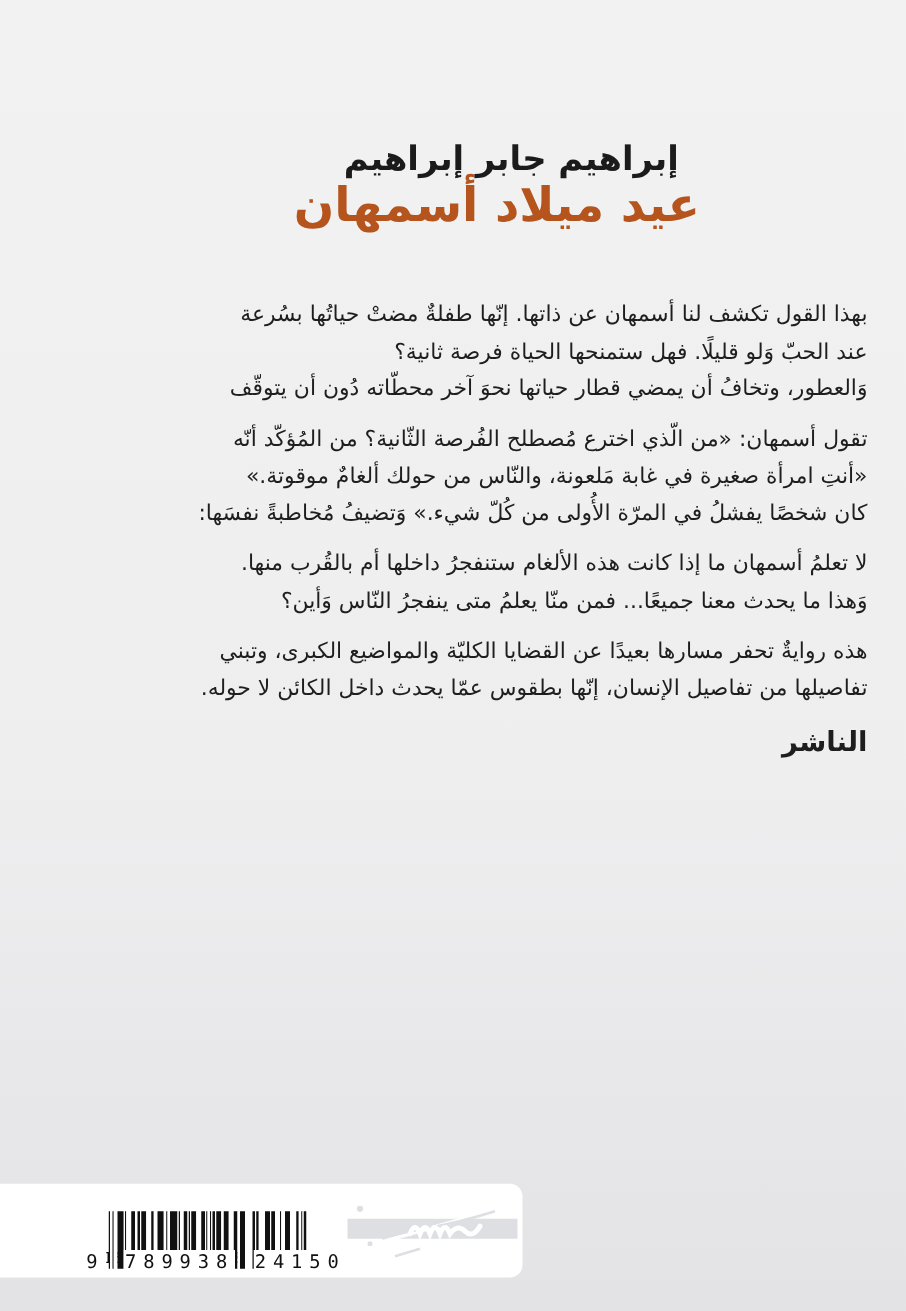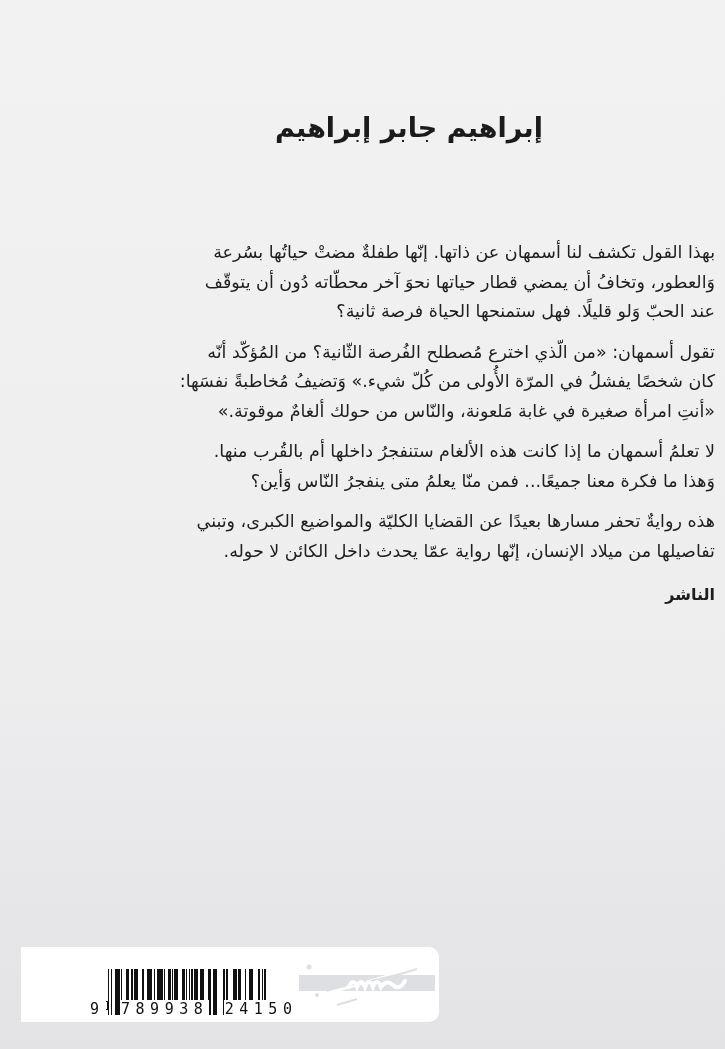--- a/index.html
+++ b/index.html
@@ -2,41 +2,41 @@
 <html><head>
 <meta charset="utf-8">
 <style>
   html, body { margin: 0; padding: 0; }
   body {
     width: 725px; height: 1049px; overflow: hidden; position: relative;
     background: linear-gradient(180deg, #f2f2f2 0%, #eeeeef 60%, #e3e3e6 100%);
     font-family: "DejaVu Serif", serif;
     color: #1a1a1a;
   }
-  .cover { position: absolute; inset: 0; margin-left: 21px; }
+  .cover { position: absolute; inset: 0; }
   .author {
     position: absolute; top: 112px; right: 182px;
     font-family: "DejaVu Sans", sans-serif; font-size: 27px; font-weight: bold;
     color: #1b1b1b; direction: rtl; letter-spacing: -0.5px;
   }
   .title {
     position: absolute; top: 142px; right: 165px;
     font-family: "DejaVu Sans", sans-serif; font-size: 38px; font-weight: bold;
     color: var(--title-color); direction: rtl;
   }
   .body-text {
     position: absolute; top: 238px; left: 78px; width: 616px;
     direction: rtl; text-align: justify; text-align-last: right;
     font-family: "DejaVu Sans", sans-serif; font-size: 17.5px; line-height: 29.5px;
     color: #1e1e1e;
   }
   .para { margin: 0 0 11px 0; }
   .para .line { display: block; }
   .signature {
-    margin-top: 14px; font-weight: bold; font-size: 16px;
+    margin-top: 14px; font-weight: bold; font-size: 22px;
   }
   .band {
     position: absolute; left: 0; top: 947px; width: 418px; height: 75px;
     background: #ffffff; border-radius: 0 10px 10px 0;
   }
   .isbn-label {
     position: absolute; left: 83px; top: 999px;
     font-family: "DejaVu Sans Mono", monospace; font-size: 12px; letter-spacing: 1.5px;
     color: #111;
   }
@@ -54,41 +54,42 @@
   .logo {
     position: absolute; left: 276px; top: 955px; width: 140px; height: 62px;
   }
 </style>
 </head>
 <body>
 
 <div class="cover">
 
   <div class="author">إبراهيم جابر إبراهيم</div>
+  <div class="title" id="title" style="--title-color: #b5541c; color: rgb(181, 84, 28);">عيد ميلاد أسمهان</div>
 
   <div class="body-text" id="body-text">
 
     <div id="paras">
         <p class="para">
           <span class="line">بهذا القول تكشف لنا أسمهان عن ذاتها. إنّها طفلةٌ مضتْ حياتُها بسُرعة</span>
+          <span class="line">عند الحبّ وَلو قليلًا. فهل ستمنحها الحياة فرصة ثانية؟</span>
           <span class="line">وَالعطور، وتخافُ أن يمضي قطار حياتها نحوَ آخر محطّاته دُون أن يتوقّف</span>
-          <span class="line">عند الحبّ وَلو قليلًا. فهل ستمنحها الحياة فرصة ثانية؟</span>
         </p>
         <p class="para">
           <span class="line">تقول أسمهان: «من الّذي اخترع مُصطلح الفُرصة الثّانية؟ من المُؤكّد أنّه</span>
+          <span class="line">«أنتِ امرأة صغيرة في غابة مَلعونة، والنّاس من حولك ألغامٌ موقوتة.»</span>
           <span class="line">كان شخصًا يفشلُ في المرّة الأُولى من كُلّ شيء.» وَتضيفُ مُخاطبةً نفسَها:</span>
-          <span class="line">«أنتِ امرأة صغيرة في غابة مَلعونة، والنّاس من حولك ألغامٌ موقوتة.»</span>
         </p>
         <p class="para">
           <span class="line">لا تعلمُ أسمهان ما إذا كانت هذه الألغام ستنفجرُ داخلها أم بالقُرب منها.</span>
-          <span class="line">وَهذا ما فكرة معنا جميعًا... فمن منّا يعلمُ متى ينفجرُ النّاس وَأين؟</span>
+          <span class="line">وَهذا ما يحدث معنا جميعًا... فمن منّا يعلمُ متى ينفجرُ النّاس وَأين؟</span>
         </p>
         <p class="para">
           <span class="line">هذه روايةٌ تحفر مسارها بعيدًا عن القضايا الكليّة والمواضيع الكبرى، وتبني</span>
-          <span class="line">تفاصيلها من ميلاد الإنسان، إنّها رواية عمّا يحدث داخل الكائن لا حوله.</span>
+          <span class="line">تفاصيلها من تفاصيل الإنسان، إنّها بطقوس عمّا يحدث داخل الكائن لا حوله.</span>
         </p>
       </div>
     <div class="signature">الناشر</div>
   </div>
 
   <div class="band"></div>
   <div class="isbn-label">ISBN 978-9938-24-150-1</div>
   <div class="barcode" id="barcode">
       <span style="width: 1.30579px; background: rgb(17, 17, 17);"></span>
       <span style="width: 1.30579px; background: rgb(255, 255, 255);"></span>

